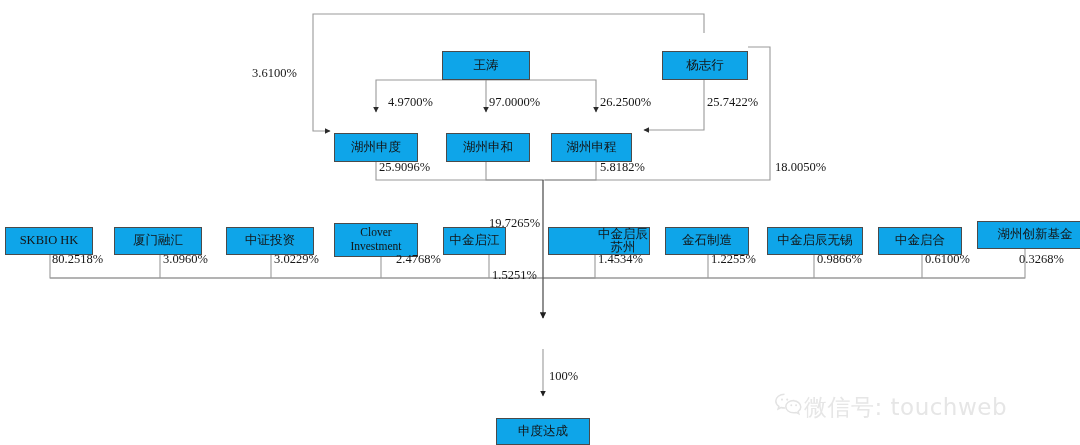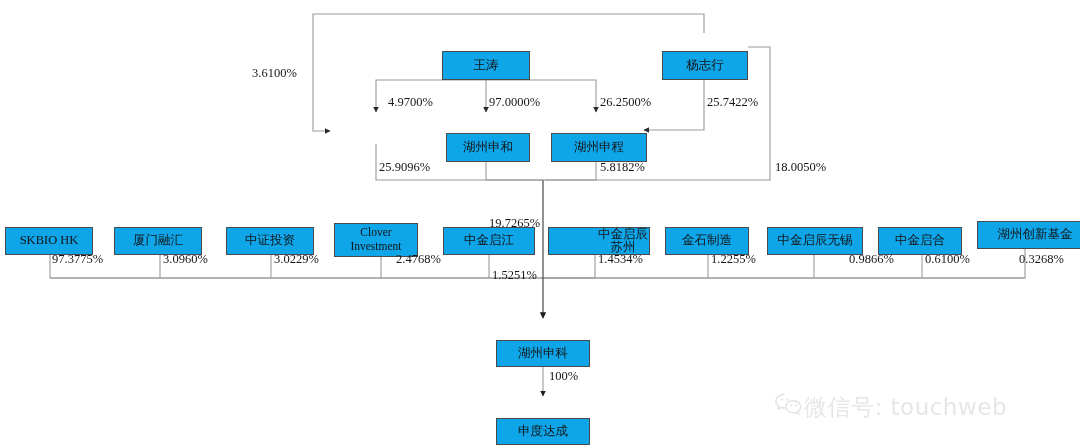--- a/index.html
+++ b/index.html
@@ -130,75 +130,75 @@
   </svg>
 
   <div class="node cn" style="left:442px; top:33px; width:88px; height:29px;">
     <span>王涛</span>
   </div>
 
   <div class="node cn" style="left:662px; top:33px; width:86px; height:29px;">
     <span>杨志行</span>
   </div>
 
+  <div class="node cn" style="left:334px; top:115px; width:84px; height:29px;">
+    <span>湖州申度</span>
+  </div>
 
   <div class="node cn" style="left:446px; top:115px; width:84px; height:29px;">
     <span>湖州申和</span>
   </div>
 
-  <div class="node cn" style="left:551px; top:115px; width:96px; height:29px;">
+  <div class="node cn" style="left:551px; top:115px; width:81px; height:29px;">
     <span>湖州申程</span>
   </div>
 
   <div id="shareholder-row">
       <div class="node latin" style="left: 5px; top: 209px; width: 88px; height: 28px;">
         <span>SKBIO HK</span>
       </div>
-      <div class="pct" style="left: 52px; top: 252px;">97.3775%</div>
+      <div class="pct" style="left: 52px; top: 252px;">80.2518%</div>
       <div class="node cn" style="left: 114px; top: 209px; width: 88px; height: 28px;">
         <span>厦门融汇</span>
       </div>
       <div class="pct" style="left: 163px; top: 252px;">3.0960%</div>
       <div class="node cn" style="left: 226px; top: 209px; width: 88px; height: 28px;">
         <span>中证投资</span>
       </div>
       <div class="pct" style="left: 274px; top: 252px;">3.0229%</div>
       <div class="node latin two-line" style="left: 334px; top: 205px; width: 84px; height: 34px;">
         <span>Clover<br>Investment</span>
       </div>
       <div class="pct" style="left: 396px; top: 252px;">2.4768%</div>
-      <div class="node cn" style="left: 443px; top: 209px; width: 92px; height: 28px;">
+      <div class="node cn" style="left: 443px; top: 209px; width: 63px; height: 28px;">
         <span>中金启江</span>
       </div>
       <div class="pct" style="left: 492px; top: 252px; margin-top: 16px;">1.5251%</div>
       <div class="node cn" style="left: 548px; top: 209px; width: 102px; height: 28px; padding-left: 48px;">
         <span>中金启辰苏州</span>
       </div>
       <div class="pct" style="left: 598px; top: 252px;">1.4534%</div>
       <div class="node cn" style="left: 665px; top: 209px; width: 84px; height: 28px;">
         <span>金石制造</span>
       </div>
       <div class="pct" style="left: 711px; top: 252px;">1.2255%</div>
       <div class="node cn" style="left: 767px; top: 209px; width: 96px; height: 28px;">
         <span>中金启辰无锡</span>
       </div>
-      <div class="pct" style="left: 817px; top: 252px; margin-left: 32px;">0.9866%</div>
+      <div class="pct" style="left: 817px; top: 252px;">0.9866%</div>
       <div class="node cn" style="left: 878px; top: 209px; width: 84px; height: 28px;">
         <span>中金启合</span>
       </div>
       <div class="pct" style="left: 925px; top: 252px;">0.6100%</div>
       <div class="node cn" style="left: 977px; top: 203px; width: 116px; height: 28px; justify-content: center;">
         <span>湖州创新基金</span>
       </div>
       <div class="pct" style="left: 1019px; top: 252px;">0.3268%</div>
     </div>
 
-  <div class="node cn" style="left:496px; top:322px; width:94px; height:27px;">
-    <span>湖州申科</span>
-  </div>
 
   <div class="node cn" style="left:496px; top:400px; width:94px; height:27px;">
     <span>申度达成</span>
   </div>
 
   <div id="edge-label-layer">
       <div class="pct" style="left: 252px; top: 66px;">3.6100%</div>
       <div class="pct" style="left: 388px; top: 95px;">4.9700%</div>
       <div class="pct" style="left: 489px; top: 95px;">97.0000%</div>
       <div class="pct" style="left: 600px; top: 95px;">26.2500%</div>

